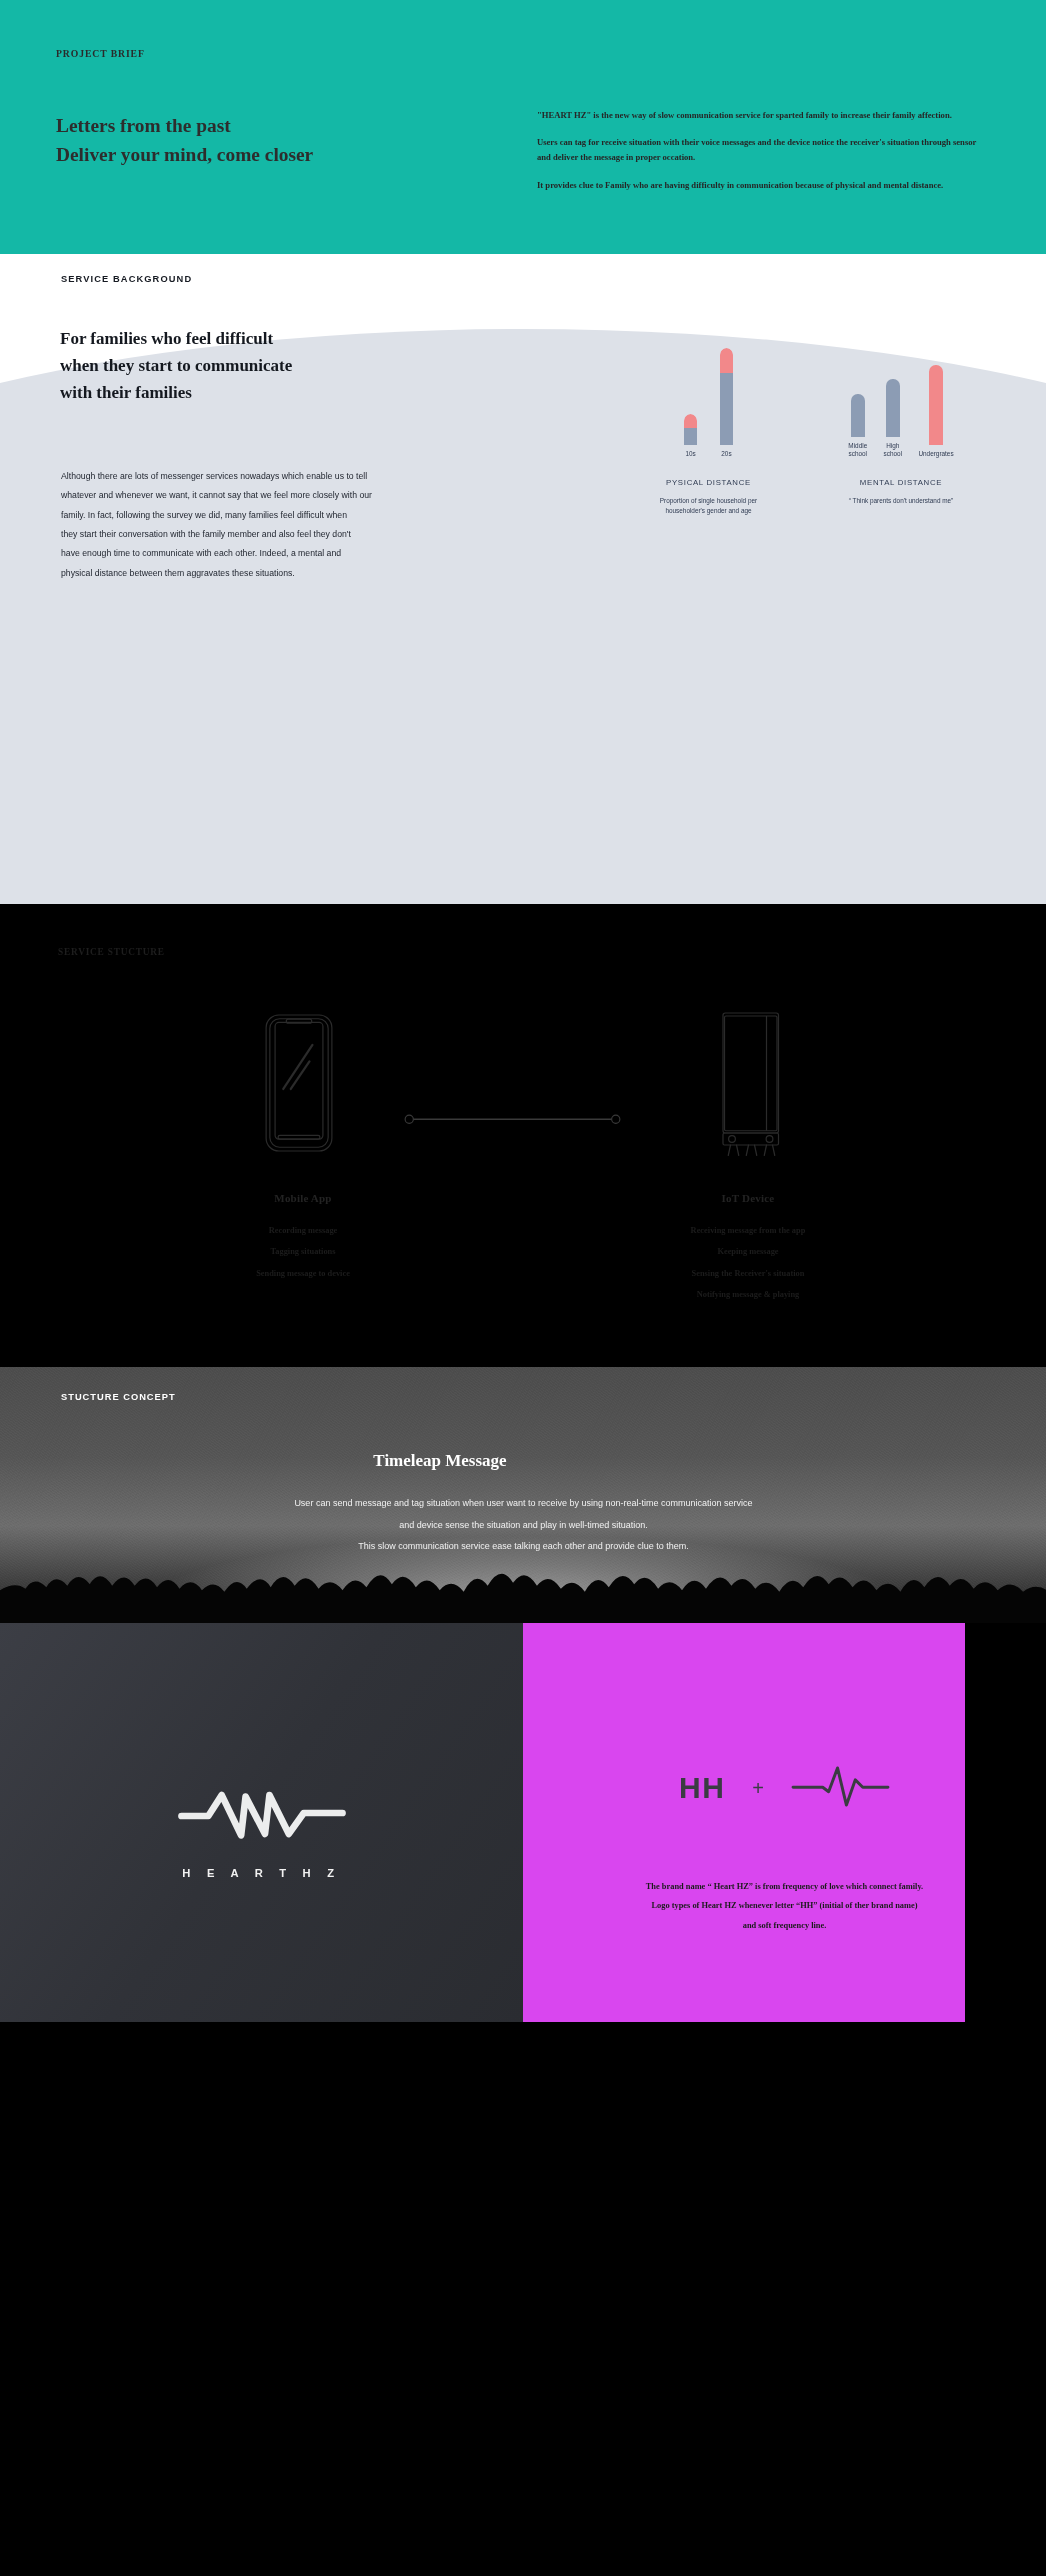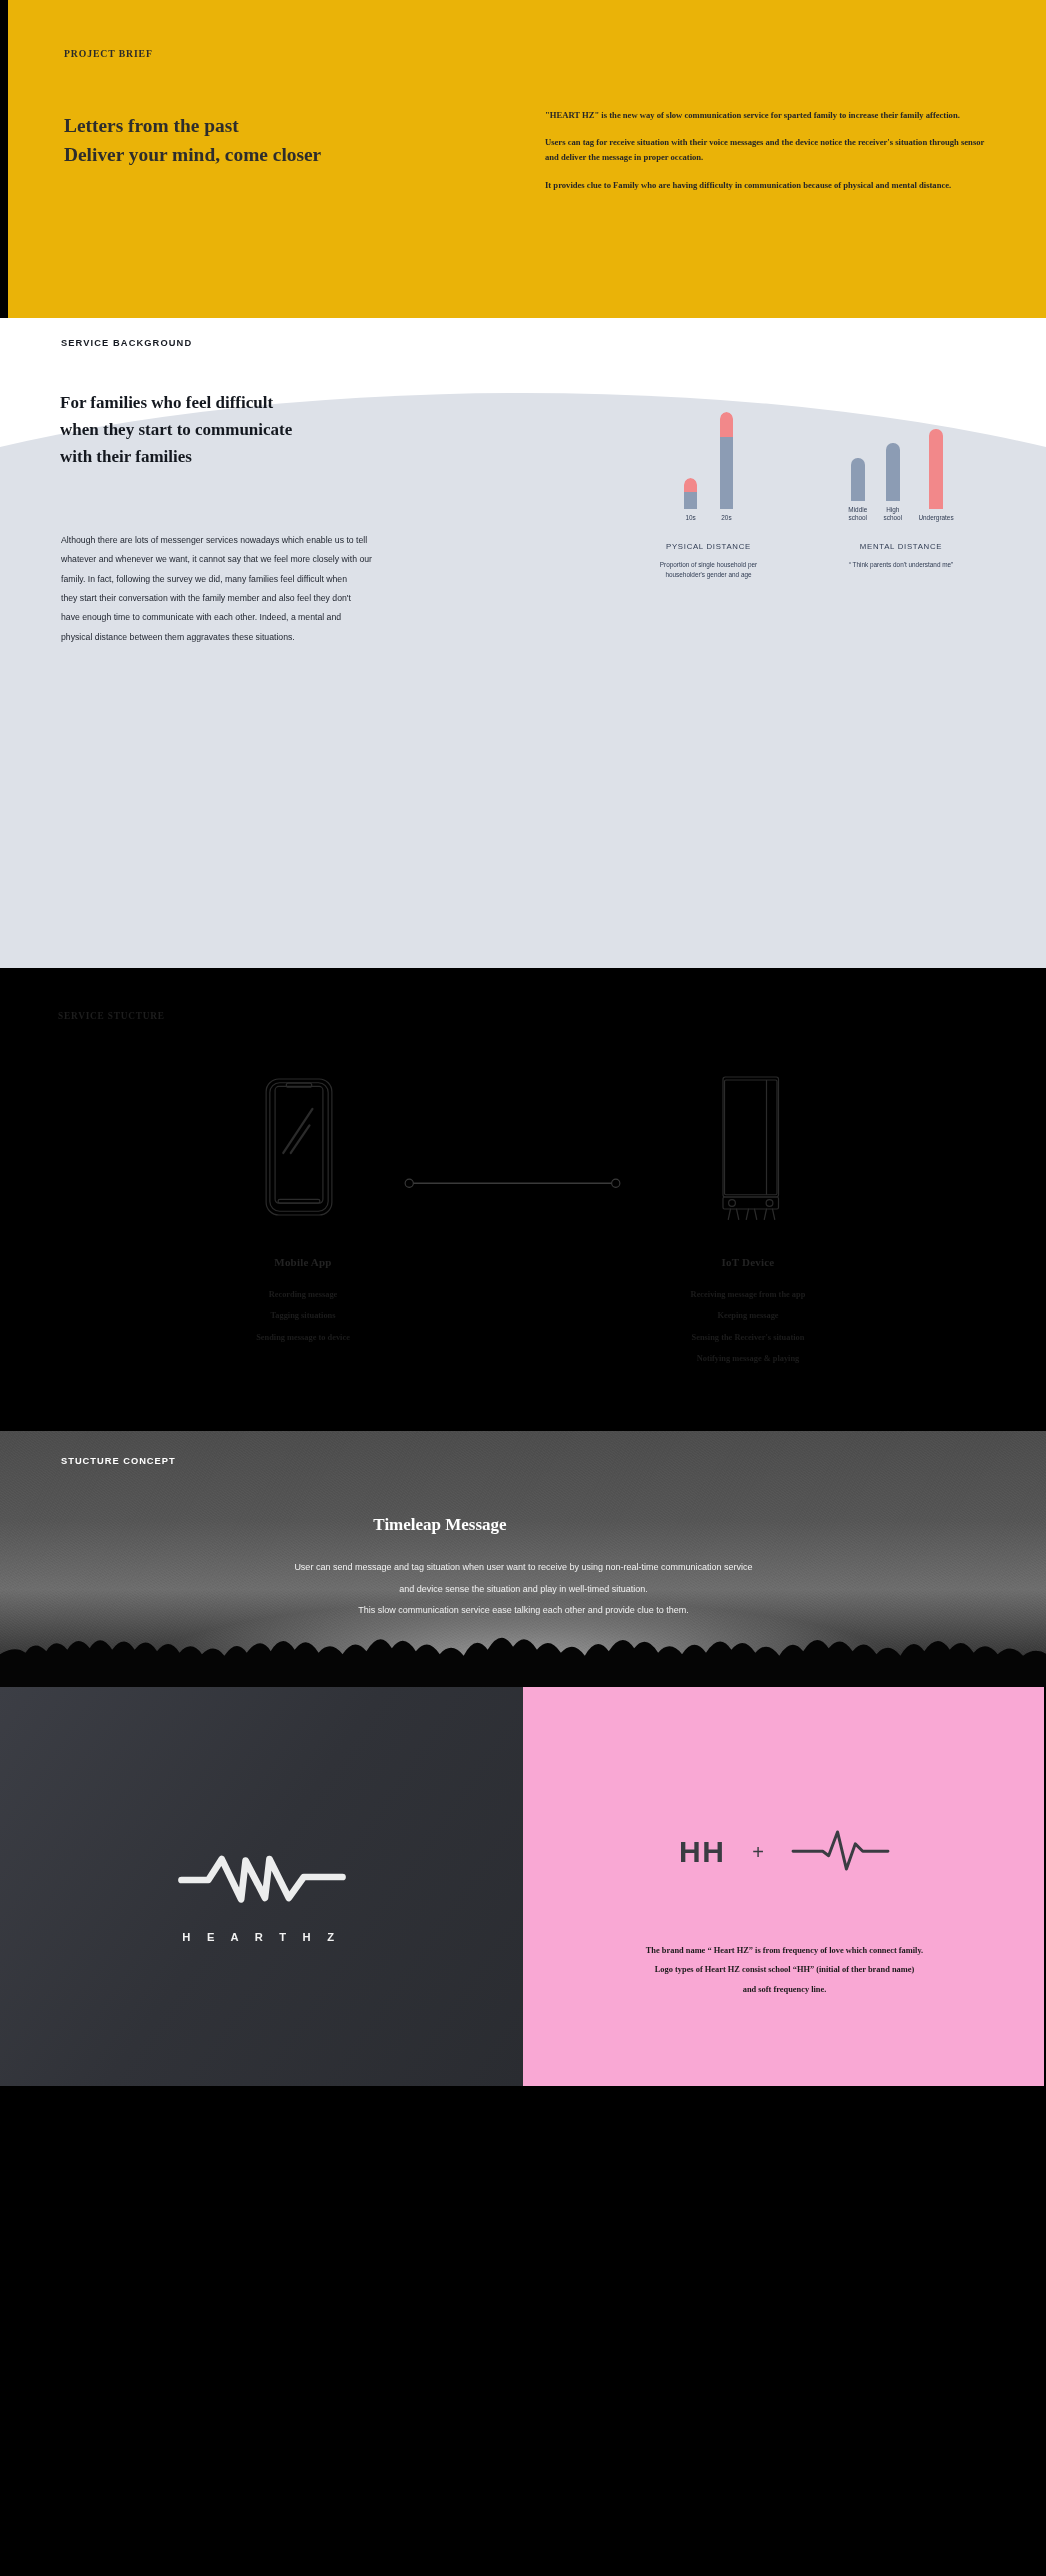--- a/index.html
+++ b/index.html
@@ -6,24 +6,23 @@
   html,body { background:#000; }
   body {
     width:1047px;
     font-family:"Liberation Sans", sans-serif;
     -webkit-font-smoothing:antialiased;
   }
   .page { width:1047px; position:relative; overflow:hidden; }
 
   
   .hero {
-    height:318px;
-    background:#eab308;
-    position:relative;
-    margin-left:8px;
+    height:254px;
+    background:#14b8a6;
+    position:relative;
   }
   .hero-eyebrow {
     position:absolute;
     left:56px; top:48px;
     font-family:"Liberation Serif", serif;
     font-weight:700;
     font-size:9.7px;
     letter-spacing:0.9px;
     color:#2a2a2a;
   }
@@ -253,22 +252,22 @@
   }
 
   
   .brand { height:399px; display:flex; }
   .brand-left {
     width:523px;
     background:linear-gradient(125deg,#3c3e45 0%, #303238 48%, #2a2c31 100%);
     position:relative;
   }
   .brand-right {
-    width:521px;
-    background:#f9a8d4;
+    width:442px;
+    background:#d946ef;
     position:relative;
   }
   .logo-mark {
     position:absolute;
     left:50%; top:163px;
     transform:translateX(-50%);
   }
   .logo-word {
     position:absolute;
     left:0; top:244px; width:523px;
@@ -479,19 +478,19 @@
       <div class="formula">
         <span class="formula-hh">HH</span>
         <span class="formula-plus">+</span>
         <span>
           <svg width="99" height="43" viewBox="0 0 132 58" fill="none" stroke="#3a3c42" stroke-width="4" stroke-linecap="round" stroke-linejoin="round">
             <path d="M2 30 H42 L50 36 L62 4 L74 54 L86 20 L96 30 H130"></path>
           </svg>
         </span>
       </div>
       <div class="brand-copy">The brand name “ Heart HZ” is from frequency of love which connect family.
-Logo types of Heart HZ consist school “HH” (initial of ther  brand name)
+Logo types of Heart HZ whenever letter “HH” (initial of ther  brand name)
 and soft frequency line.</div>
     </div>
   </section>
 
 </div>
 
 
 </body></html>

